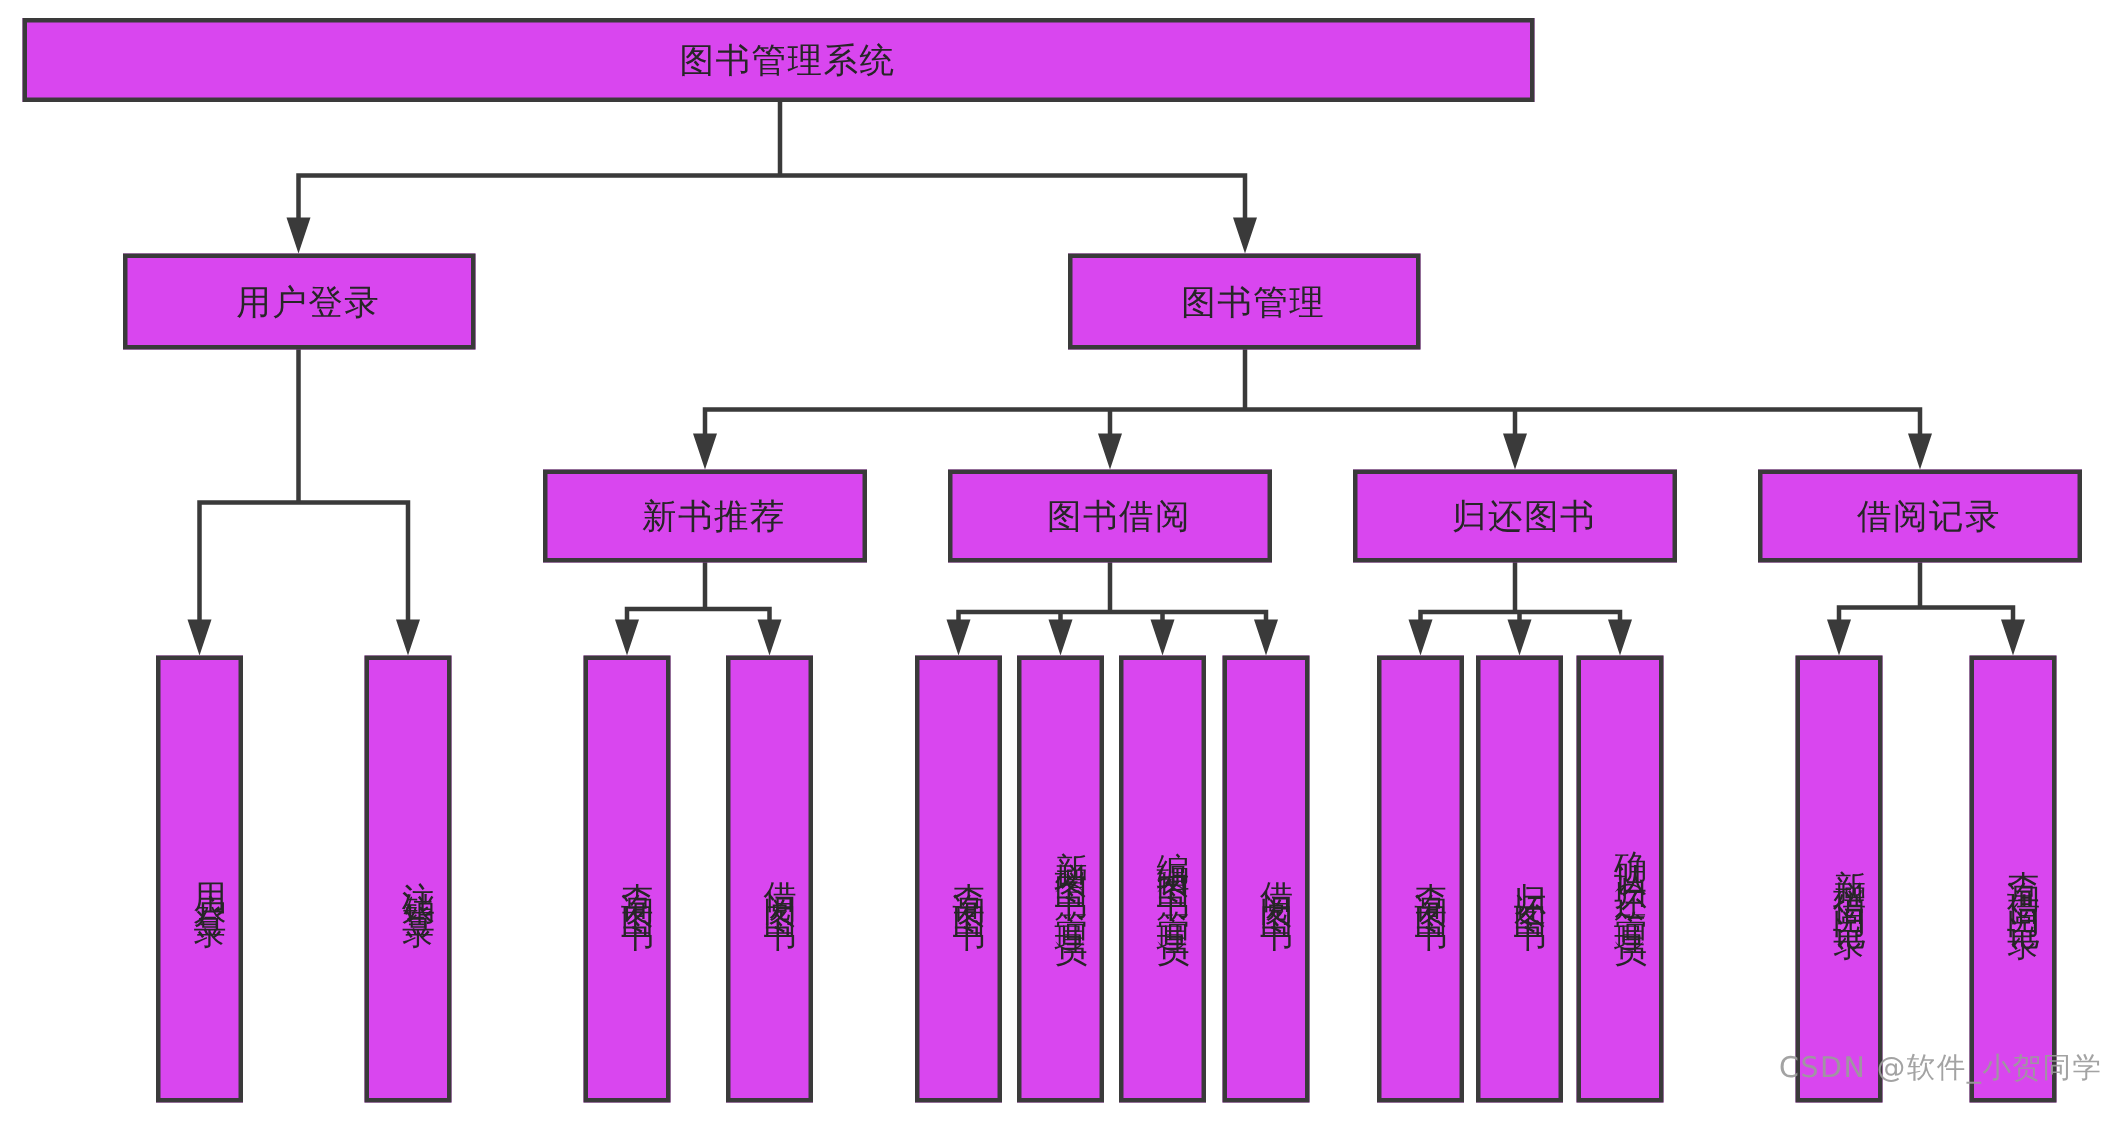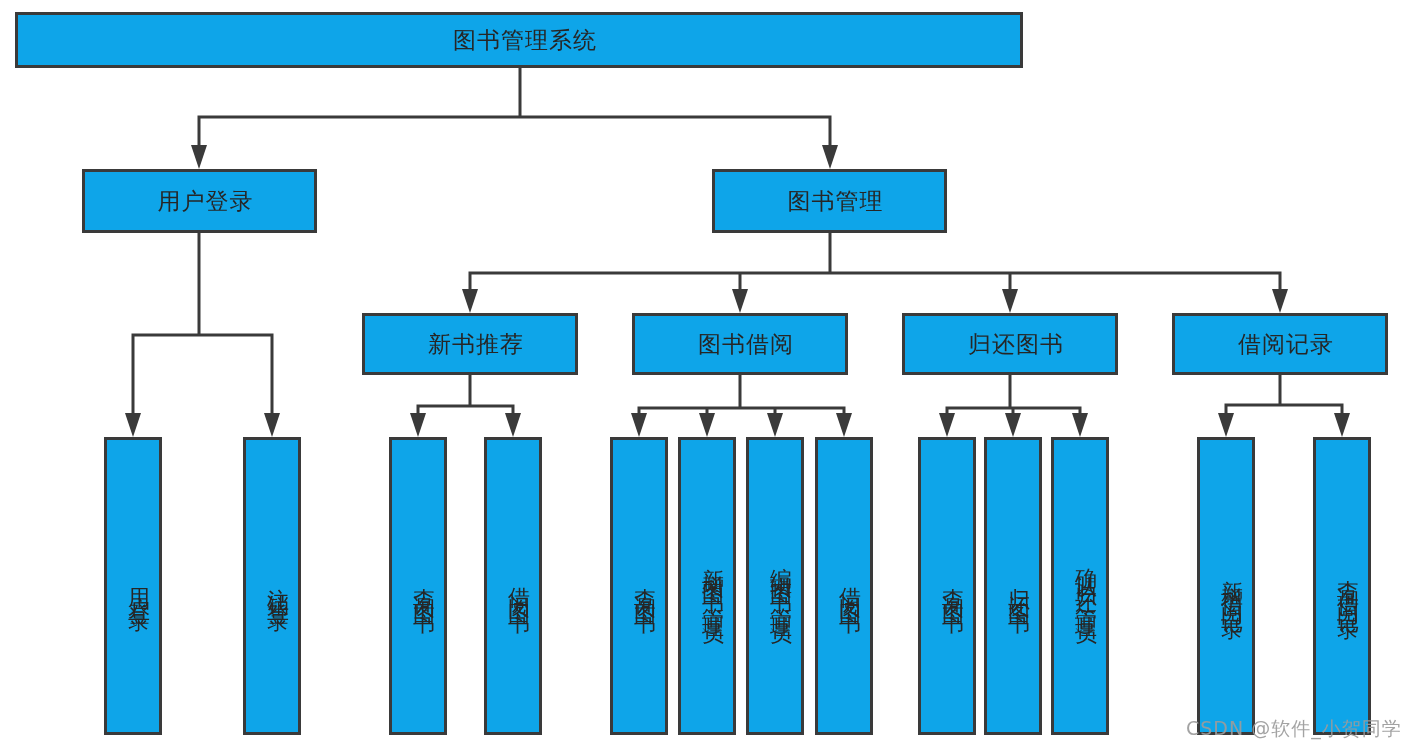--- a/index.html
+++ b/index.html
@@ -21,21 +21,21 @@
     position: absolute;
     left: 0; top: 0;
     width: 1405px; height: 747px;
     color: var(--line);
     z-index: 1;
   }
   .box {
     position: absolute;
     box-sizing: border-box;
     border: 3px solid var(--line);
-    background: #0ea5e9;
+    background: #d946ef;
     display: flex;
     align-items: center;
     justify-content: center;
     color: var(--text);
     z-index: 2;
     padding-left: 12px;
   }
   .h-label {
     font-size: 23px;
     letter-spacing: 1px;
@@ -66,21 +66,21 @@
   .x104 { left: 104px; }  .x243 { left: 243px; }
   .x389 { left: 389px; }  .x484 { left: 484px; }
   .x610 { left: 610px; }  .x678 { left: 678px; }
   .x746 { left: 746px; }  .x815 { left: 815px; }
   .x918 { left: 918px; }  .x984 { left: 984px; }
   .x1051 { left: 1051px; }
   .x1197 { left: 1197px; } .x1313 { left: 1313px; }
   .watermark {
     position: absolute;
     left: 1186px;
-    top: 716px;
+    top: 699px;
     font-size: 19px;
     letter-spacing: 1px;
     color: var(--watermark);
     opacity: 0.92;
     white-space: nowrap;
     z-index: 5;
   }
 </style>
 </head>
 <body>

